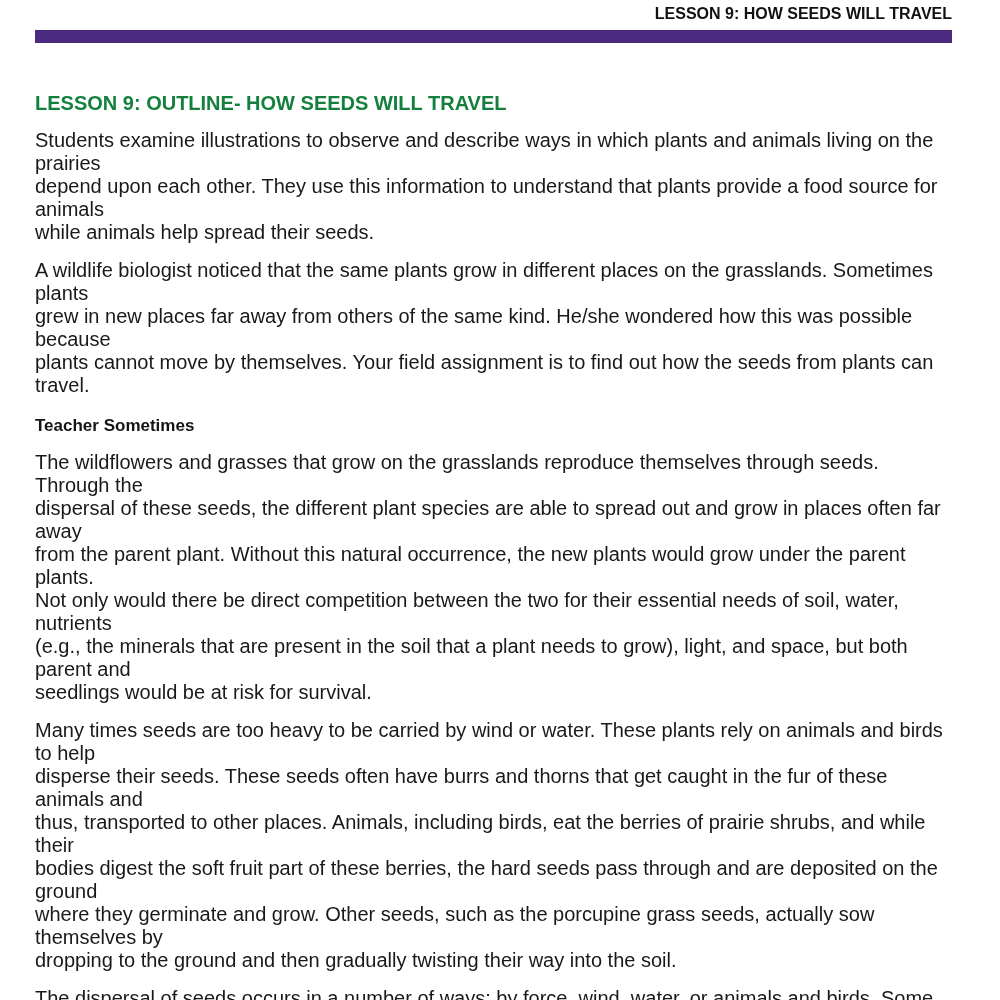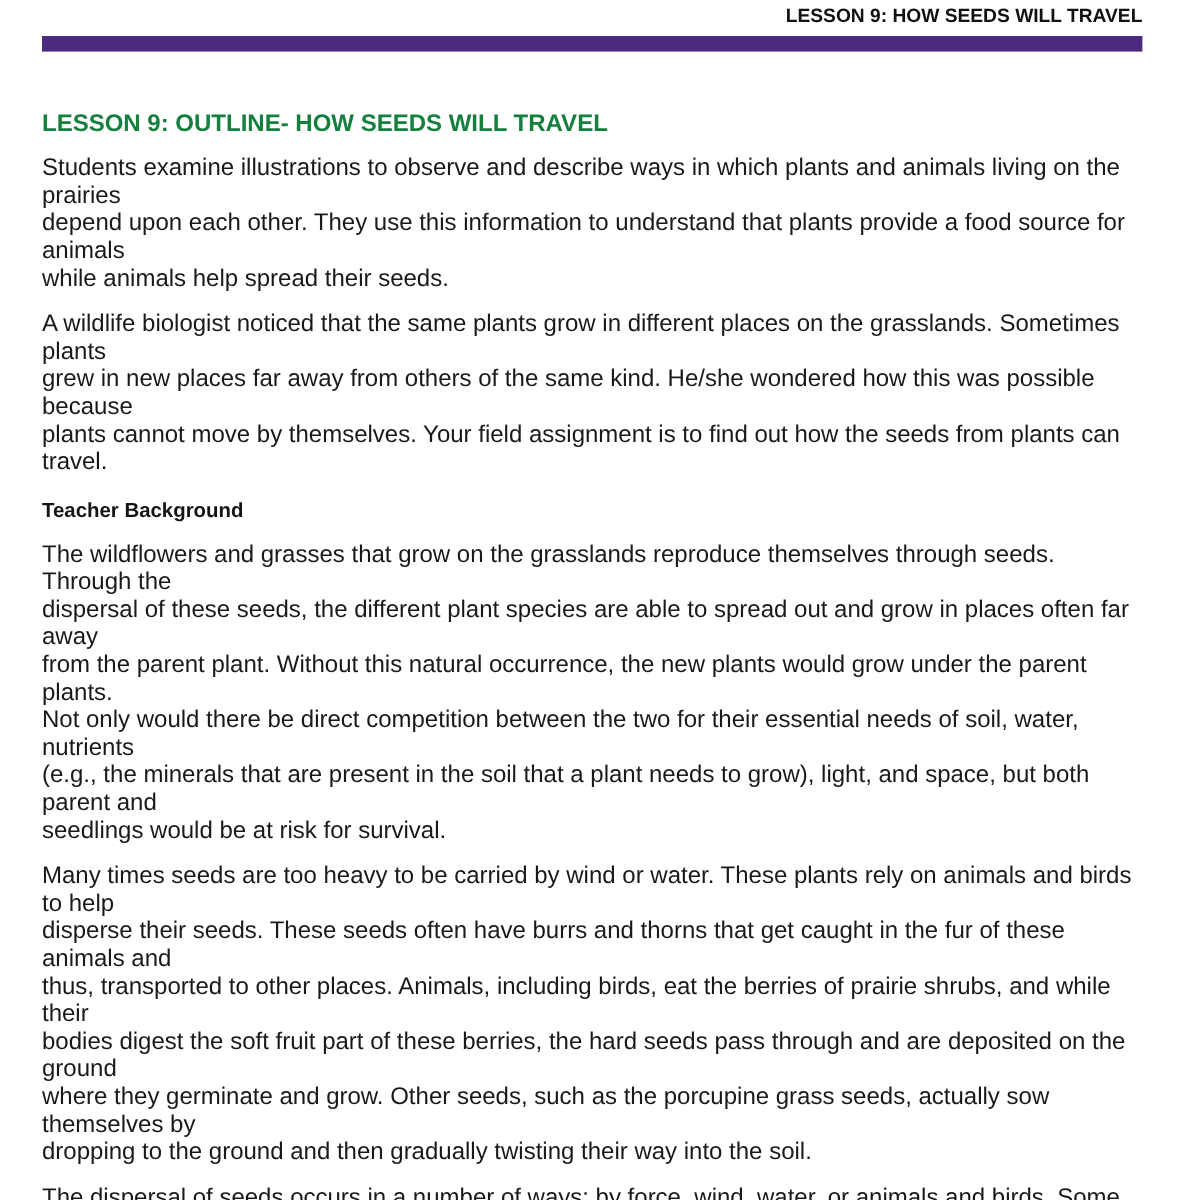--- a/index.html
+++ b/index.html
@@ -77,21 +77,21 @@
 
   <p class="para">Students examine illustrations to observe and describe ways in which plants and animals living on the prairies
 depend upon each other. They use this information to understand that plants provide a food source for animals
 while animals help spread their seeds.</p>
 
 
   <p class="para">A wildlife biologist noticed that the same plants grow in different places on the grasslands. Sometimes plants
 grew in new places far away from others of the same kind. He/she wondered how this was possible because
 plants cannot move by themselves. Your field assignment is to find out how the seeds from plants can travel.</p>
 
-  <h3 class="subheading">Teacher Background</h3>
+  <h3 class="subheading">Teacher Sometimes</h3>
 
   <p class="para">The wildflowers and grasses that grow on the grasslands reproduce themselves through seeds. Through the
 dispersal of these seeds, the different plant species are able to spread out and grow in places often far away
 from the parent plant. Without this natural occurrence, the new plants would grow under the parent plants.
 Not only would there be direct competition between the two for their essential needs of soil, water, nutrients
 (e.g., the minerals that are present in the soil that a plant needs to grow), light, and space, but both parent and
 seedlings would be at risk for survival.</p>
 
   <p class="para">Many times seeds are too heavy to be carried by wind or water. These plants rely on animals and birds to help
 disperse their seeds. These seeds often have burrs and thorns that get caught in the fur of these animals and

